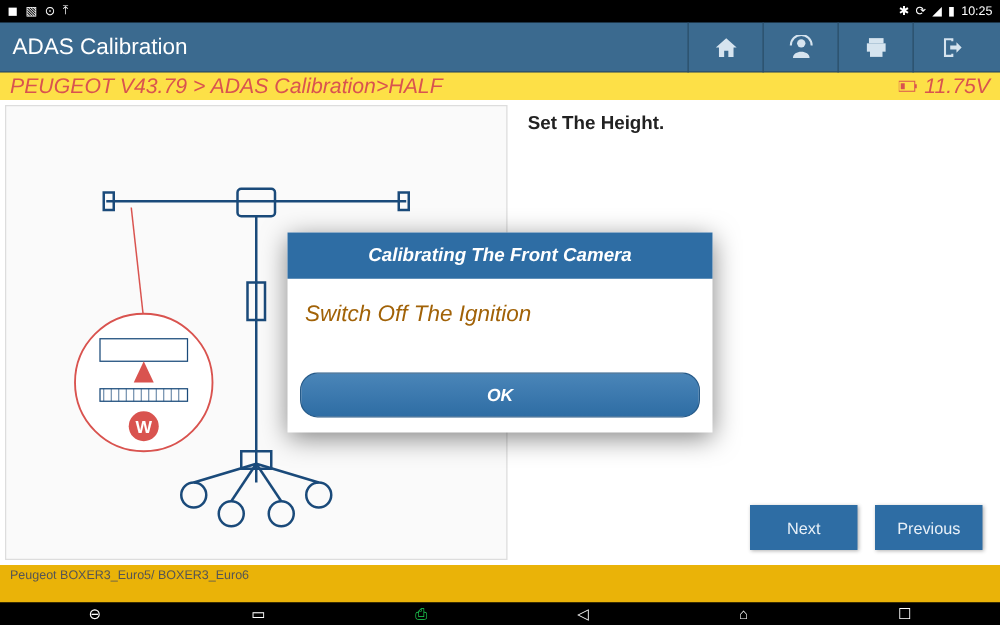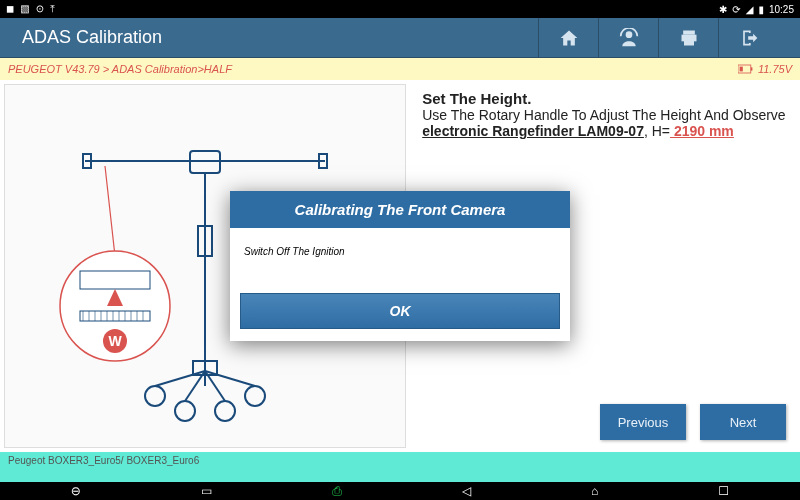--- a/index.html
+++ b/index.html
@@ -2,50 +2,50 @@
 <html><head>
 <meta charset="utf-8">
 <style>
   * { box-sizing: border-box; margin: 0; padding: 0; font-family: Arial, sans-serif; }
   html, body { width: 800px; height: 500px; overflow: hidden; background: #000; }
   
   .statusbar { height: 18px; background: #000; color: #fff; display: flex; align-items: center; padding: 0 6px; font-size: 10px; }
   .statusbar .left { display: flex; gap: 6px; }
   .statusbar .right { margin-left: auto; display: flex; gap: 5px; align-items: center; }
   
-  .app-header { height: 40px; background: #3b6a8f; display: flex; align-items: center; padding: 0 22px; color: #fff; border-bottom: 1px solid #2a4d68; }
+  .app-header { height: 40px; background: #3b6a8f; display: flex; align-items: center; padding: 0 10px; color: #fff; border-bottom: 1px solid #2a4d68; }
   .app-title { font-size: 18px; font-weight: normal; }
   .header-icons { margin-left: auto; display: flex; }
   .header-btn { width: 60px; height: 40px; display: flex; align-items: center; justify-content: center; border-left: 1px solid #2a4d68; cursor: pointer; }
   
-  .breadcrumb-bar { height: 22px; background: #fef9c3; display: flex; align-items: center; padding: 0 8px; font-size: 11px; font-style: italic; justify-content: center; }
+  .breadcrumb-bar { height: 22px; background: #fde047; display: flex; align-items: center; padding: 0 8px; font-size: 17px; font-style: italic; justify-content: center; }
   .breadcrumb-bar .crumb { color: #d9534f; }
   .breadcrumb-bar .battery { margin-left: auto; color: #d9534f; display: flex; align-items: center; gap: 4px; }
   
   .main { height: 372px; background: #fff; display: flex; position: relative; }
   .diagram-pane { flex: 1.1; border: 1px solid #ddd; margin: 4px 2px 4px 4px; display:flex; align-items:center; justify-content:center; position:relative; background:#fafafa;}
   .text-pane { flex: 1; padding: 10px 14px; font-size: 14px; color: #222; }
   .text-pane h3 { font-size: 15px; }
   .text-pane .link { text-decoration: underline; font-weight: bold; }
   .text-pane .redval { color: #d9534f; text-decoration: underline; font-weight: bold;}
   
   .nav-buttons { position: absolute; bottom: 12px; right: 14px; display: flex; gap: 14px; }
   .nav-btn { width: 86px; height: 36px; background: #2e6da4; color: #e8f0f8; font-size: 13px; display:flex; align-items:center; justify-content:center; cursor:pointer; box-shadow: 1px 1px 3px rgba(0,0,0,0.3);}
   
-  .footer-info { height: 30px; background: #5eead4; padding: 2px 8px; font-size: 10px; color: #555; line-height: 13px; }
+  .footer-info { height: 30px; background: #eab308; padding: 2px 8px; font-size: 10px; color: #555; line-height: 13px; }
   
   .navbar { height: 18px; background: #000; display: flex; align-items: center; justify-content: center; gap: 120px; color:#fff; font-size:12px;}
   .navbar .active { color: #1fd655; }
   
   .modal-backdrop { position: absolute; inset: 0; display: flex; align-items: center; justify-content: center; font-style: italic; }
   .modal { width: 340px; background: #fff; box-shadow: 0 4px 20px rgba(0,0,0,0.5); }
   .modal-title { background: #2e6da4; color: #fff; text-align: center; padding: 10px; font-size: 15px; font-weight: bold;}
-  .modal-body { padding: 18px 14px 30px; font-size: 10px; color: #000000; }
+  .modal-body { padding: 18px 14px 30px; font-size: 18px; color: #a16207; }
   .modal-footer { padding: 6px 10px 12px; }
-  .modal-ok { background: #2e6da4; background: linear-gradient(#4a85b8,#2e6da4); color: #fff; text-align: center; padding: 9px; font-size: 14px; font-weight: bold; border:1px solid #265a88; cursor:pointer; border-radius:0;}
+  .modal-ok { background: #2e6da4; background: linear-gradient(#4a85b8,#2e6da4); color: #fff; text-align: center; padding: 9px; font-size: 14px; font-weight: bold; border:1px solid #265a88; cursor:pointer; border-radius:14px;}
   
   svg { display:block; }
 </style>
 </head>
 <body>
 
 <div class="statusbar">
   <div class="left">
     <span>◼</span>
     <span>▧</span>
@@ -142,27 +142,24 @@
             <line x1="92" y1="205" x2="92" y2="215"></line>
             <line x1="98" y1="205" x2="98" y2="215"></line>
           </g>
         <circle cx="70" cy="235" r="12" fill="#d9534f"></circle>
           <text x="70" y="240" text-anchor="middle" fill="#fff" font-size="14" font-weight="bold">W</text>
       </g>
     </svg>
   </div>
   <div class="text-pane">
     <h3>Set The Height.</h3>
-    <p>
-      <span>Use The Rotary Handle To Adjust The Height And Observe </span><span class="link">electronic Rangefinder LAM09-07</span><span>, H=</span><span class="redval"> 2190 mm</span>
-    </p>
   </div>
   <div class="nav-buttons">
+    <div class="nav-btn">Next</div>
     <div class="nav-btn">Previous</div>
-    <div class="nav-btn">Next</div>
   </div>
 
   <div class="modal-backdrop">
     <div class="modal">
       <div class="modal-title">Calibrating The Front Camera</div>
       <div class="modal-body">Switch Off The Ignition</div>
       <div class="modal-footer">
         <div class="modal-ok">OK</div>
       </div>
     </div>

